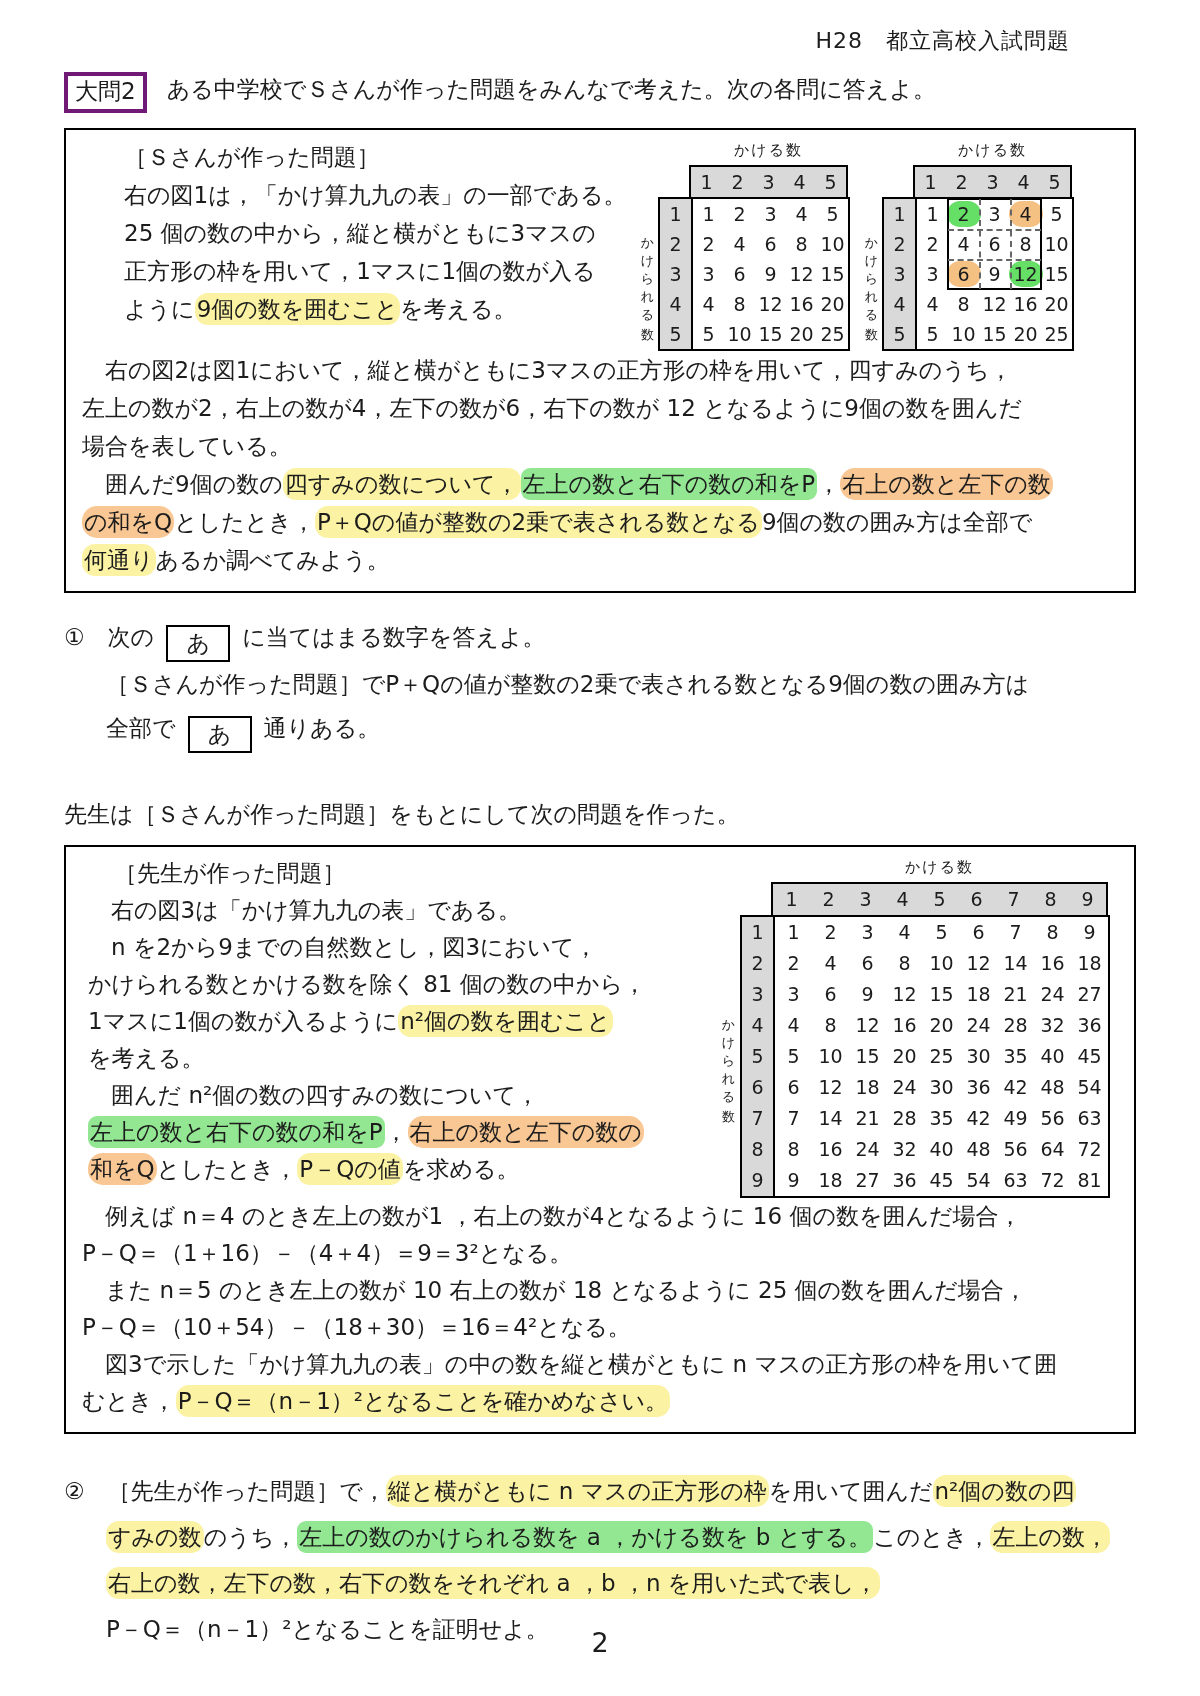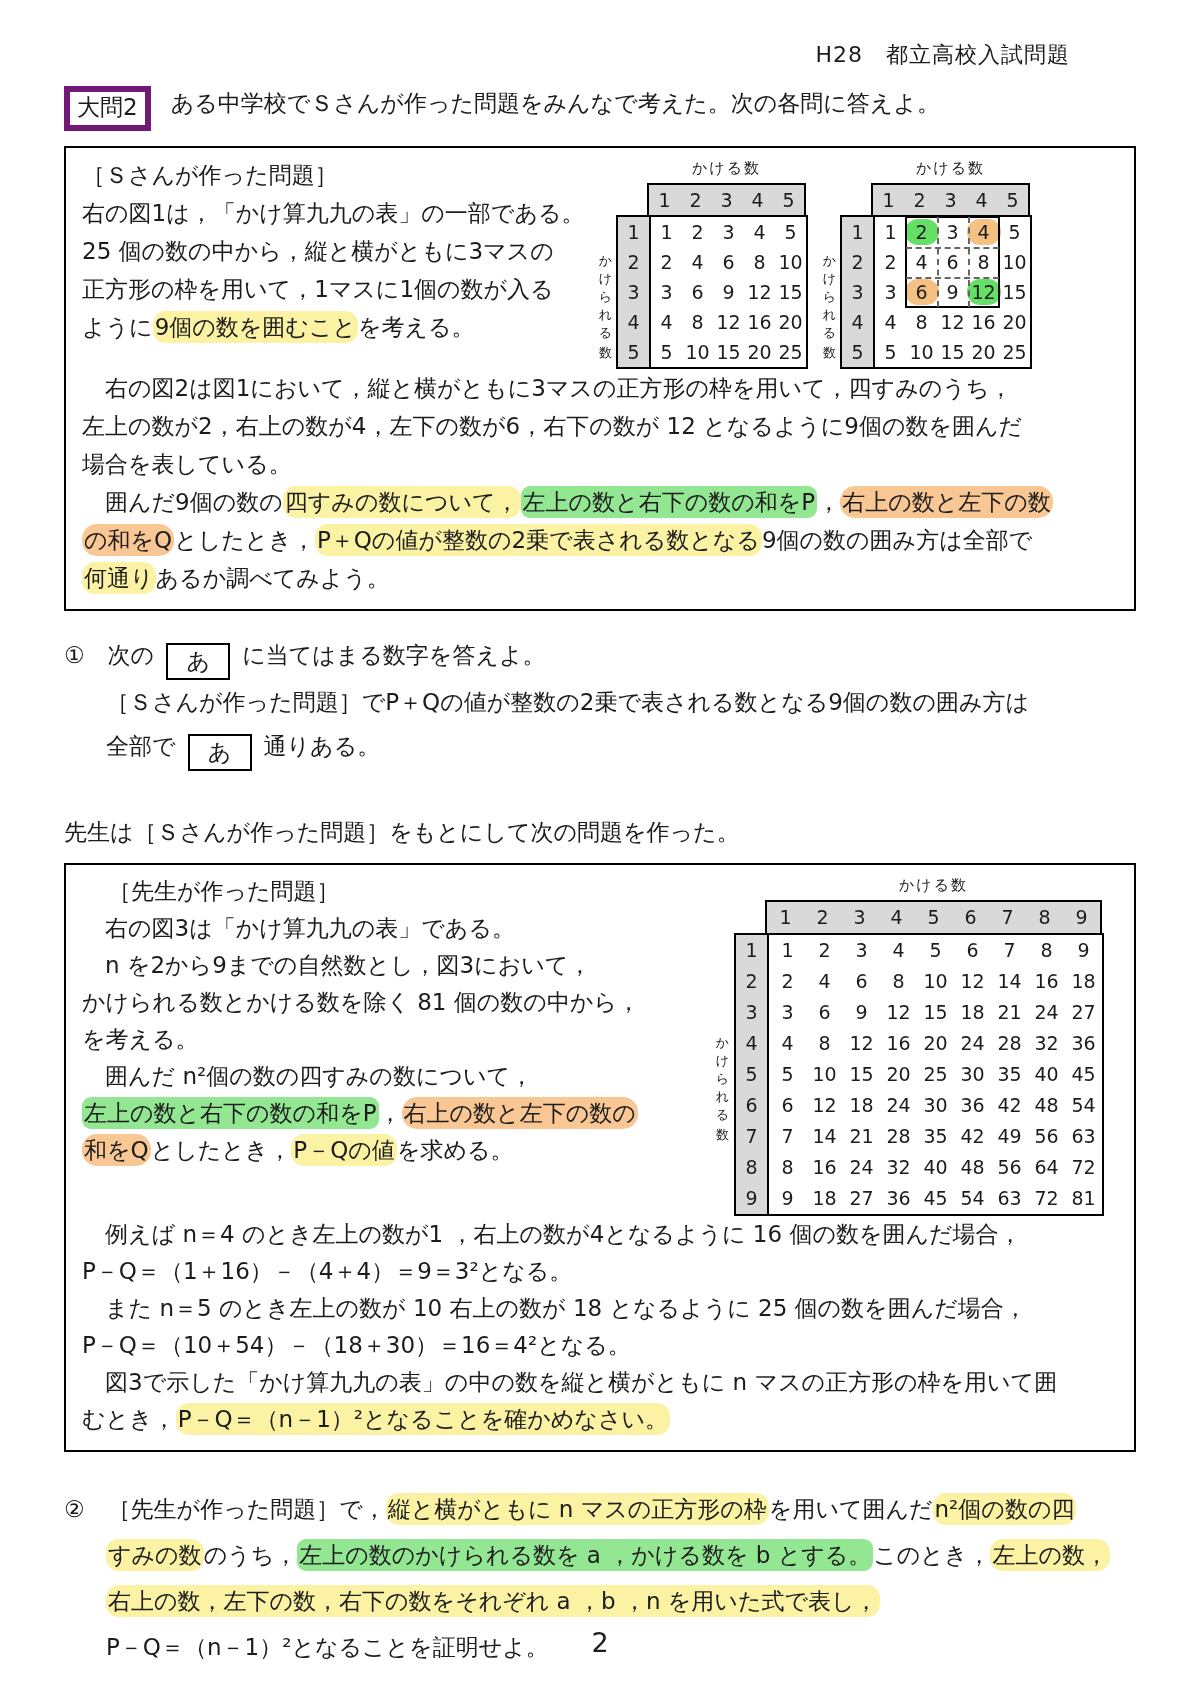--- a/index.html
+++ b/index.html
@@ -11,31 +11,31 @@
     --head-grey:#D9D9D9;
     --ink:#1c1c1c;
   }
   html,body{margin:0;padding:0;background:#fff;}
   body{
     width:1200px;height:1696px;
     font-family:"DejaVu Sans","Liberation Sans",sans-serif;
     color:var(--ink);
     position:relative;
   }
-  .page{box-sizing:border-box;width:1200px;height:1696px;padding:40px 64px 0;position:relative;}
+  .page{box-sizing:border-box;width:1200px;height:1696px;padding:26px 64px 0;position:relative;}
 
   .hdr{ text-align:right; font-size:22px; letter-spacing:1px; padding-right:66px; }
 
   .mainq{ display:flex; align-items:flex-start; gap:20px; margin-top:16px; font-size:23px; }
-  .mainq-label{ border:6px solid #701a75; padding:0 7px 2px; white-space:nowrap; }
+  .mainq-label{ border:4px solid #701a75; padding:0 7px 2px; white-space:nowrap; }
   .mainq-text{ padding-top:2px; }
 
   .probbox{ border:2px solid #000; margin-top:15px; padding:8px 18px 12px 16px; font-size:23px; line-height:38px; }
   .probbox2{ line-height:37px; }
-  .box-top{ display:flex; }
+  .box-top{ display:flex;justify-content:center; }
   .b1-left{ width:512px; flex:none; }
   .b2-left{ width:628px; flex:none; }
   .tbl-area{ display:flex; gap:10px; padding-top:2px; }
 
   .tline{ white-space:nowrap; }
   .hl-y{ background:var(--hl-y); border-radius:13px; padding:3px 2px; }
   .hl-g{ background:var(--hl-g); border-radius:9px; padding:3px 2px; }
   .hl-o{ background:var(--hl-o); border-radius:15px; padding:3px 2px; }
 
   .ans-box{ display:inline-block; border:2px solid #000; min-width:60px; text-align:center;
@@ -224,20 +224,21 @@
   <div class="teacher">先生は［Ｓさんが作った問題］をもとにして次の問題を作った。</div>
 
   <div class="probbox probbox2">
     <div class="box-top">
       <div class="b2-left">
         <div class="tline" style="padding-left:26px;">［先生が作った問題］</div>
         <div>
             <div class="tline"><span>　右の図3は「かけ算九九の表」である。</span></div>
             <div class="tline"><span>　n を2から9までの自然数とし，図3において，</span></div>
             <div class="tline"><span>かけられる数とかける数を除く 81 個の数の中から，</span></div>
+            <div class="tline"><span>1マスに1個の数が入るように</span><span class="hl-y">n²個の数を囲むこと</span></div>
             <div class="tline"><span>を考える。</span></div>
             <div class="tline"><span>　囲んだ n²個の数の四すみの数について，</span></div>
             <div class="tline"><span class="hl-g">左上の数と右下の数の和をP</span><span>，</span><span class="hl-o">右上の数と左下の数の</span></div>
             <div class="tline"><span class="hl-o">和をQ</span><span>としたとき，</span><span class="hl-y">P－Qの値</span><span>を求める。</span></div>
           </div>
       </div>
       <div class="tbl-area">
         <div class="mtable">
             <div class="mt-top" style="margin-left: 57px; width: 333px;">かける数</div>
             <div class="mt-headrow" style="margin-left: 55px; width: 333px; grid-template-columns: repeat(9, 37px); grid-auto-rows: 31px;">

